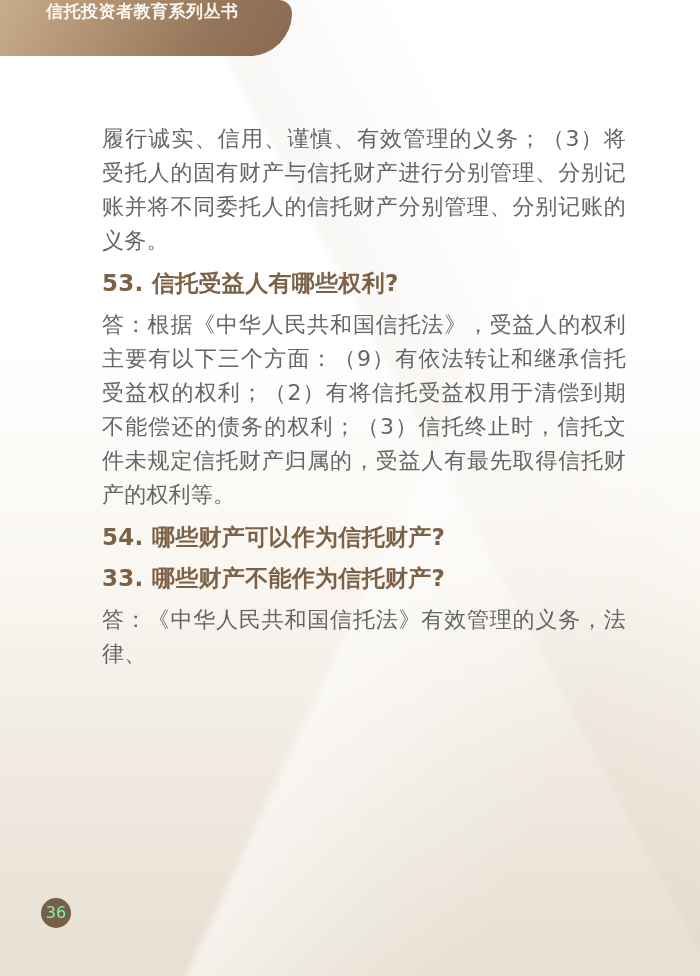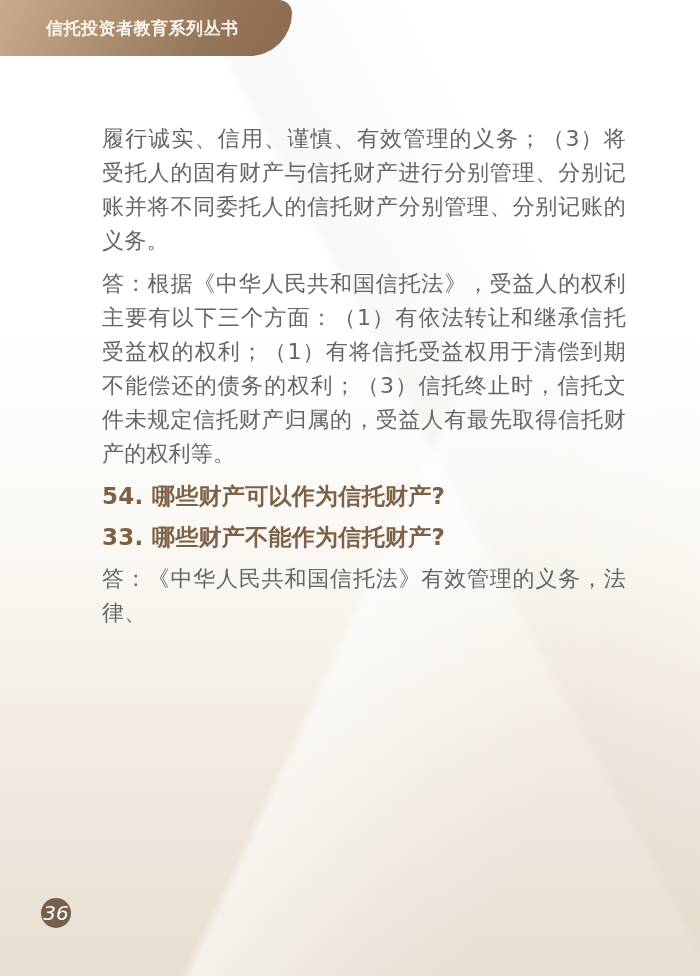--- a/index.html
+++ b/index.html
@@ -24,21 +24,20 @@
   
   .banner {
     position: absolute;
     top: 0;
     left: 0;
     width: 292px;
     height: 56px;
     border-radius: 0 16px 52px 0;
     background: linear-gradient(118deg, #c9ac8e 0%, #b09172 35%, #96765a 70%, #8a6950 100%);
     display: flex;
-    align-items: center;
     box-sizing: border-box;
     padding-left: 46px;
   }
   .banner-text {
     color: #fbf7f1;
     font-size: 17px;
     font-weight: 600;
     letter-spacing: 0.5px;
     white-space: nowrap;
   }
@@ -75,41 +74,41 @@
     top: 898px;
     width: 30px;
     height: 30px;
     border-radius: 50%;
     background: #75604a;
     display: flex;
     align-items: center;
     justify-content: center;
   }
   .page-badge span {
-    color: #ffffff;
-    font-size: 20px;
+    color: #86efac;
+    font-size: 16px;
     line-height: 1;
-    font-style: italic;
   }
 </style>
 </head>
 <body>
 
 <div class="page">
 
   <header class="banner">
     <span class="banner-text">信托投资者教育系列丛书</span>
   </header>
 
   <main class="content">
 
     <p class="body-text">履行诚实、信用、谨慎、有效管理的义务；（3）将受托人的固有财产与信托财产进行分别管理、分别记账并将不同委托人的信托财产分别管理、分别记账的义务。</p>
 
     <section>
-      <p class="body-text">答：根据《中华人民共和国信托法》，受益人的权利主要有以下三个方面：（1）有依法转让和继承信托受益权的权利；（1）有将信托受益权用于清偿到期不能偿还的债务的权利；（3）信托终止时，信托文件未规定信托财产归属的，受益人有最先取得信托财产的权利等。</p>
+      <h2 class="qa-heading">53. 信托受益人有哪些权利?</h2>
+      <p class="body-text">答：根据《中华人民共和国信托法》，受益人的权利主要有以下三个方面：（9）有依法转让和继承信托受益权的权利；（2）有将信托受益权用于清偿到期不能偿还的债务的权利；（3）信托终止时，信托文件未规定信托财产归属的，受益人有最先取得信托财产的权利等。</p>
     </section>
 
     <section>
       <h2 class="qa-heading">54. 哪些财产可以作为信托财产?</h2>
     </section>
 
     <section>
       <h2 class="qa-heading">33. 哪些财产不能作为信托财产?</h2>
       <p class="body-text">答：《中华人民共和国信托法》有效管理的义务，法律、</p>
     </section>

